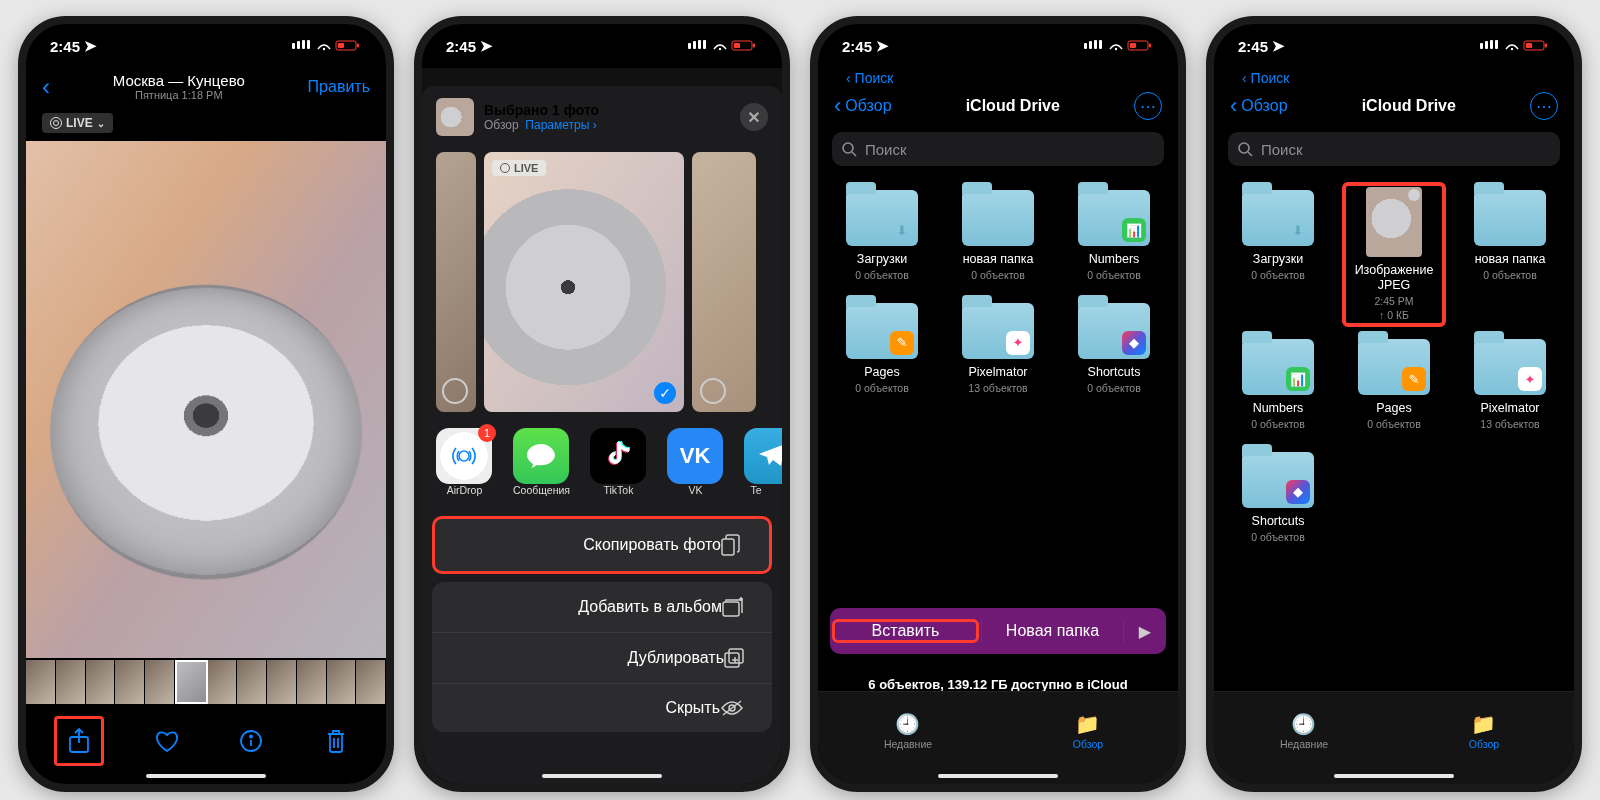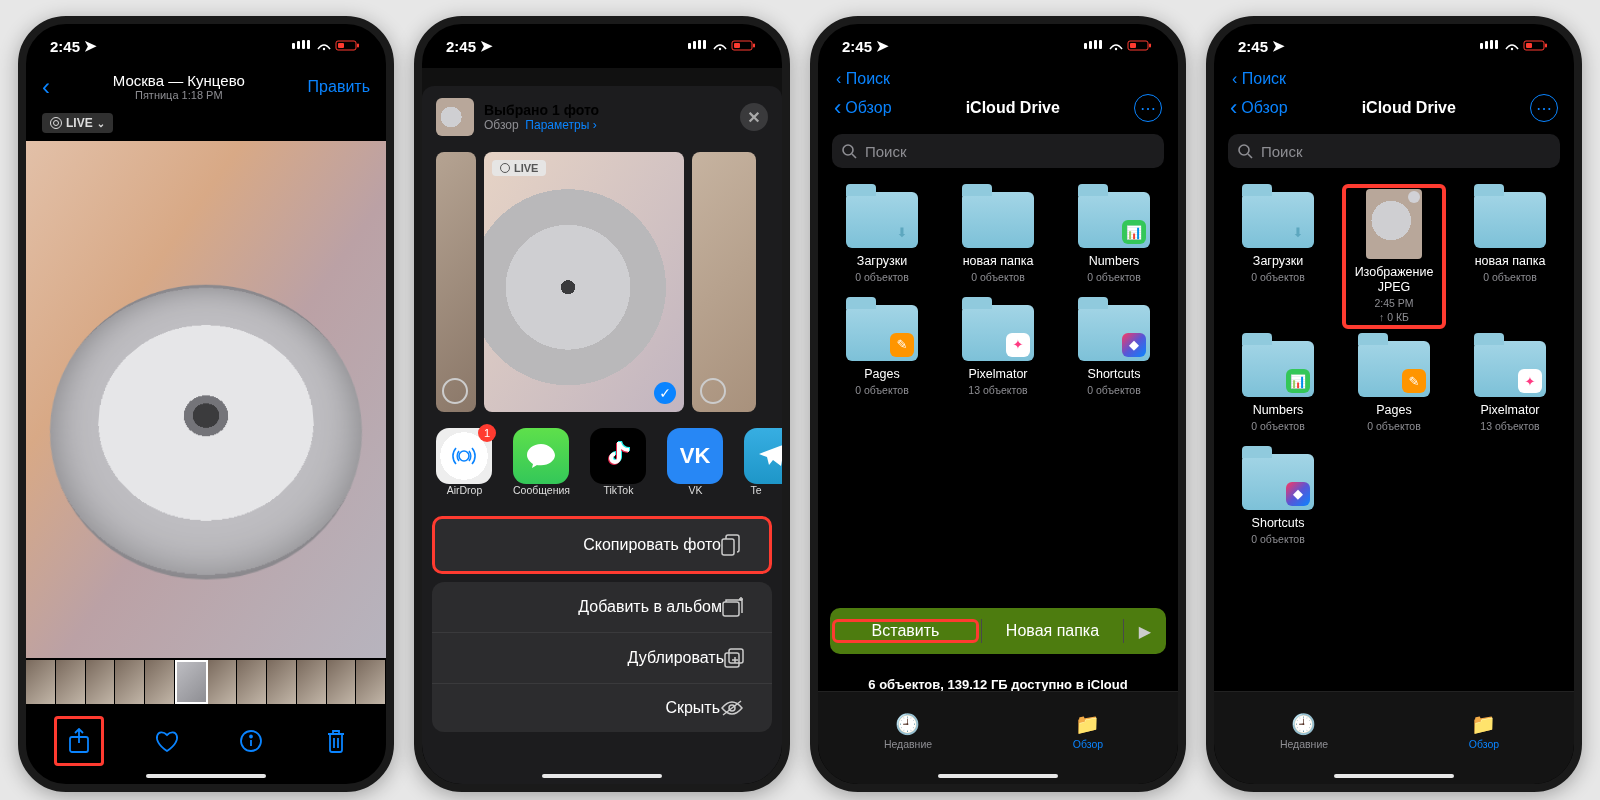--- a/index.html
+++ b/index.html
@@ -184,21 +184,21 @@
   .action-row {
     display:flex; justify-content:flex-end; align-items:center;
     padding: 15px 28px; font-size:16px; color:#fff;
     border-bottom:1px solid #3a3a3c;
   }
   .action-row:last-child{border-bottom:none;}
   .action-row .ico{color:#ccc; font-size:18px;}
   .hl-action { border:3px solid var(--highlight); border-radius:10px;}
 
   
-  .mini-back { padding: 2px 18px 0; color:var(--accent); font-size:16px;}
+  .mini-back { padding: 2px 28px 0; color:var(--accent); font-size:14px;}
   .files-nav {
     display:flex; align-items:center; justify-content:space-between;
     padding: 6px 16px;
   }
   .files-nav .back{color:var(--accent);font-size:16px;display:flex;gap:4px;align-items:center;}
   .files-nav .title{font-size:16px;font-weight:600;}
   .files-nav .more{width:26px;height:26px;border-radius:50%;border:1.5px solid var(--accent);color:var(--accent);display:flex;align-items:center;justify-content:center;font-size:16px;}
   .searchbar{
     margin: 6px 14px 10px; height:34px; border-radius:10px; background:#1c1c1e;
     display:flex; align-items:center; gap:8px; padding:0 10px; color:#8e8e93; font-size:15px;
@@ -229,21 +229,21 @@
   .b-sc{background:linear-gradient(135deg,#ff375f,#5856d6,#0a84ff);}
   .thumb-img{
     width:56px;height:70px;margin:0 auto;border-radius:4px;
     background: radial-gradient(circle at 45% 45%, #cfcfd2 0 40%, #b8a79a 40% 100%);
     position:relative;
   }
   .thumb-img::after{content:"";position:absolute;top:2px;right:2px;width:12px;height:12px;border-radius:50%;background:#d1d1d6;}
   .hl-item{border:4px solid var(--highlight);border-radius:6px;padding:1px;margin:-8px 2px;}
   .ctx-bar{
     position:absolute; bottom:130px; left:12px; right:12px; height:46px;
-    background:#4d7c0f; border-radius:10px;
+    background:#701a75; border-radius:10px;
     display:flex; align-items:center; color:#fff; font-size:16px;
   }
   .ctx-bar .seg{flex:1;text-align:center;}
   .ctx-bar .sep{width:1px;height:24px;background:#48484a;}
   .ctx-bar .arrow{width:42px;text-align:center;color:#ccc;}
   .hl-seg{border:3px solid var(--highlight);border-radius:6px;margin:2px;}
   .storage-line{position:absolute;bottom:92px;left:0;right:0;text-align:center;font-size:13px;font-weight:600;color:#fff;}
   .tabbar{
     position:absolute;bottom:0;left:0;right:0;height:78px;padding-bottom:14px;
     background:#141414;border-top:1px solid #222;

